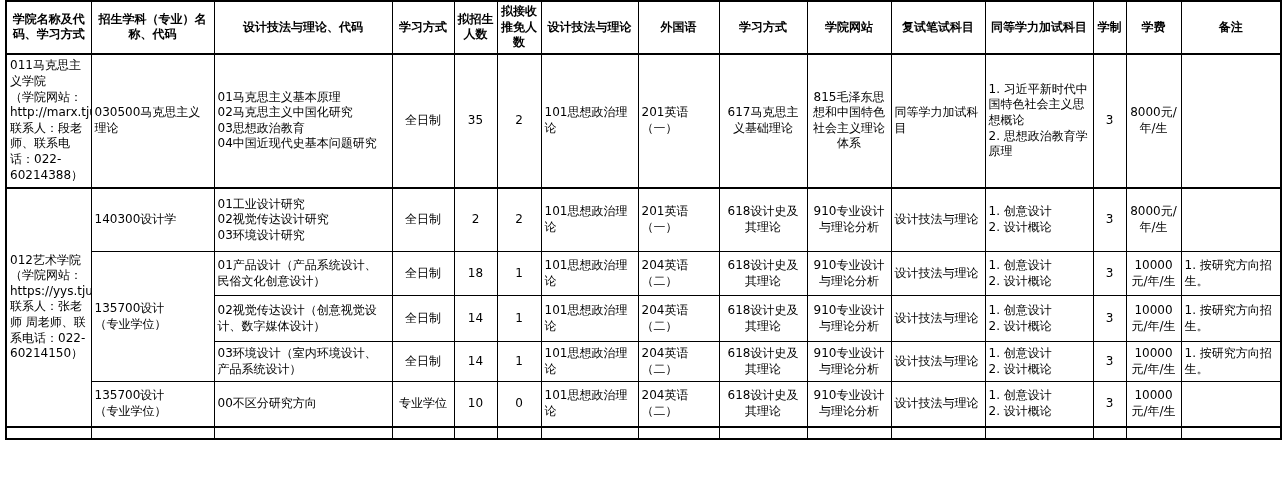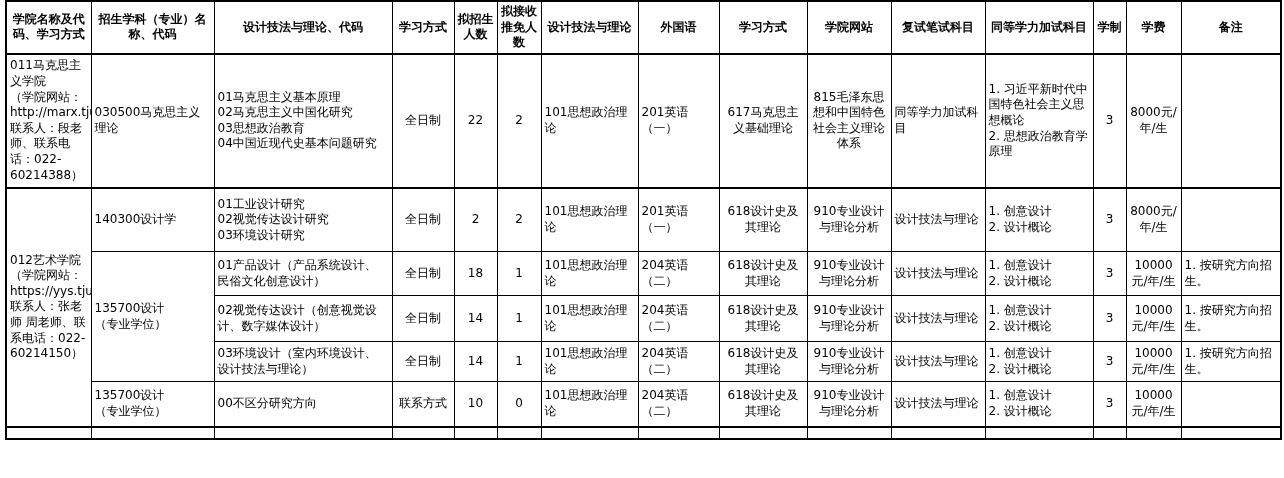--- a/index.html
+++ b/index.html
@@ -97,21 +97,21 @@
 
     <tr class="section-end" style="height:134px">
       <td class="al vt">011马克思主义学院
 （学院网站：http://marx.tjut.edu.cn/、联系人：段老师、联系电话：022-60214388）</td>
       <td class="al">030500马克思主义理论</td>
       <td class="al">01马克思主义基本原理
 02马克思主义中国化研究
 03思想政治教育
 04中国近现代史基本问题研究</td>
       <td class="ac">全日制</td>
-      <td class="ac">22</td>
+      <td class="ac">35</td>
       <td class="ac">2</td>
       <td class="al">101思想政治理论</td>
       <td class="al">201英语（一）</td>
       <td class="ac">617马克思主义基础理论</td>
       <td class="ac">815毛泽东思想和中国特色社会主义理论体系</td>
       <td class="al">同等学力加试科目</td>
       <td class="al">1. 习近平新时代中国特色社会主义思想概论
 2. 思想政治教育学原理</td>
       <td class="ac">3</td>
       <td class="ac">8000元/年/生</td>
@@ -170,41 +170,41 @@
       <td class="ac">910专业设计与理论分析</td>
       <td class="al">设计技法与理论</td>
       <td class="al">1. 创意设计
 2. 设计概论</td>
       <td class="ac">3</td>
       <td class="ac">10000元/年/生</td>
       <td class="al">1. 按研究方向招生。</td>
     </tr>
 
     <tr style="height:40px">
-      <td class="al">03环境设计（室内环境设计、设计技法与理论）</td>
+      <td class="al">03环境设计（室内环境设计、产品系统设计）</td>
       <td class="ac">全日制</td>
       <td class="ac">14</td>
       <td class="ac">1</td>
       <td class="al">101思想政治理论</td>
       <td class="al">204英语（二）</td>
       <td class="ac">618设计史及其理论</td>
       <td class="ac">910专业设计与理论分析</td>
       <td class="al">设计技法与理论</td>
       <td class="al">1. 创意设计
 2. 设计概论</td>
       <td class="ac">3</td>
       <td class="ac">10000元/年/生</td>
       <td class="al">1. 按研究方向招生。</td>
     </tr>
 
     <tr class="section-end" style="height:45px">
       <td class="al">135700设计
 （专业学位）</td>
       <td class="al">00不区分研究方向</td>
-      <td class="ac">联系方式</td>
+      <td class="ac">专业学位</td>
       <td class="ac">10</td>
       <td class="ac">0</td>
       <td class="al">101思想政治理论</td>
       <td class="al">204英语（二）</td>
       <td class="ac">618设计史及其理论</td>
       <td class="ac">910专业设计与理论分析</td>
       <td class="al">设计技法与理论</td>
       <td class="al">1. 创意设计
 2. 设计概论</td>
       <td class="ac">3</td>

